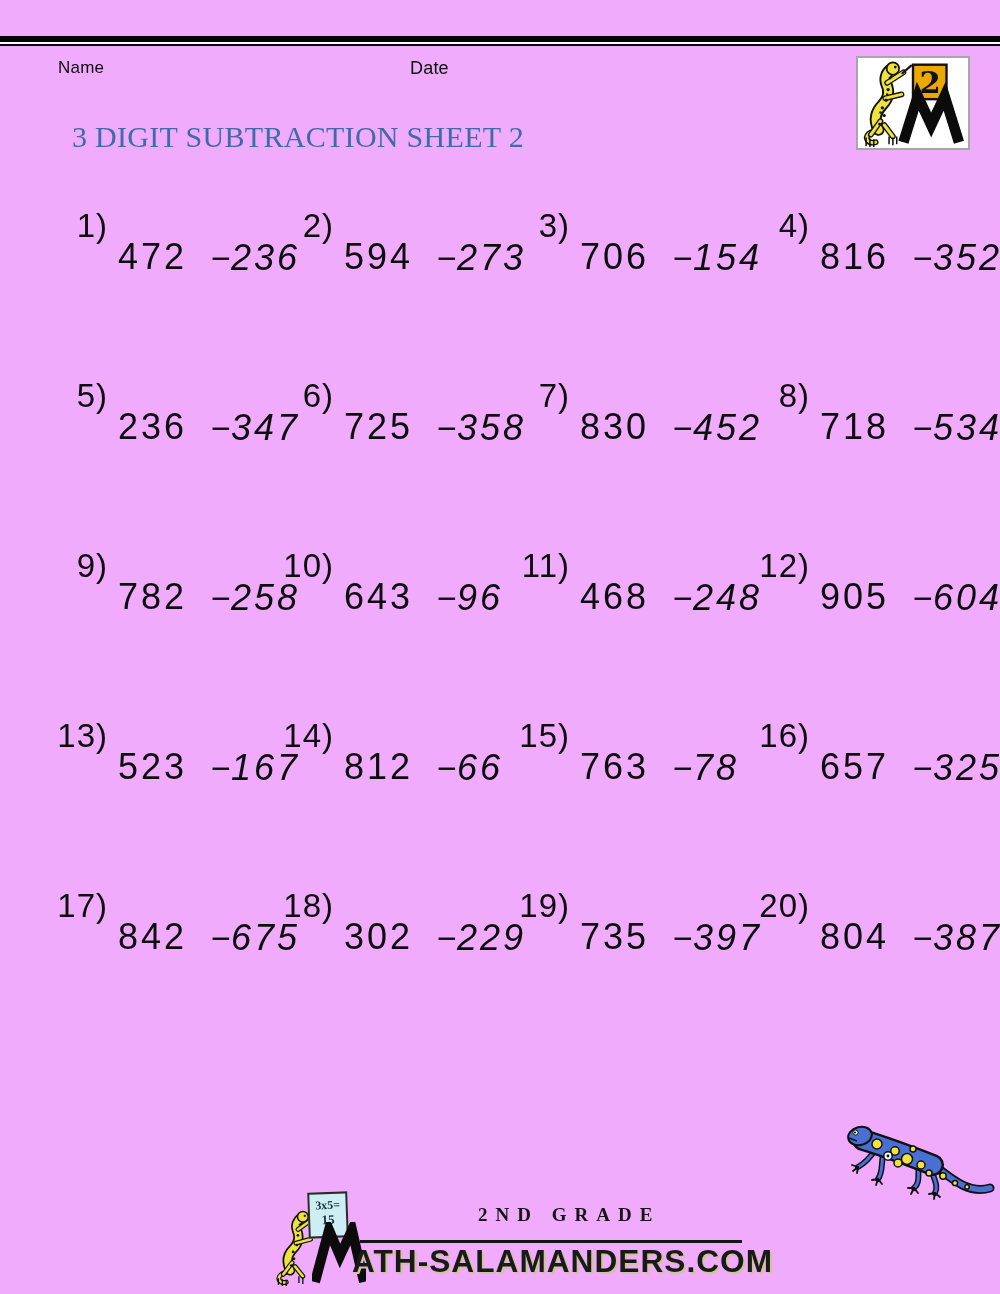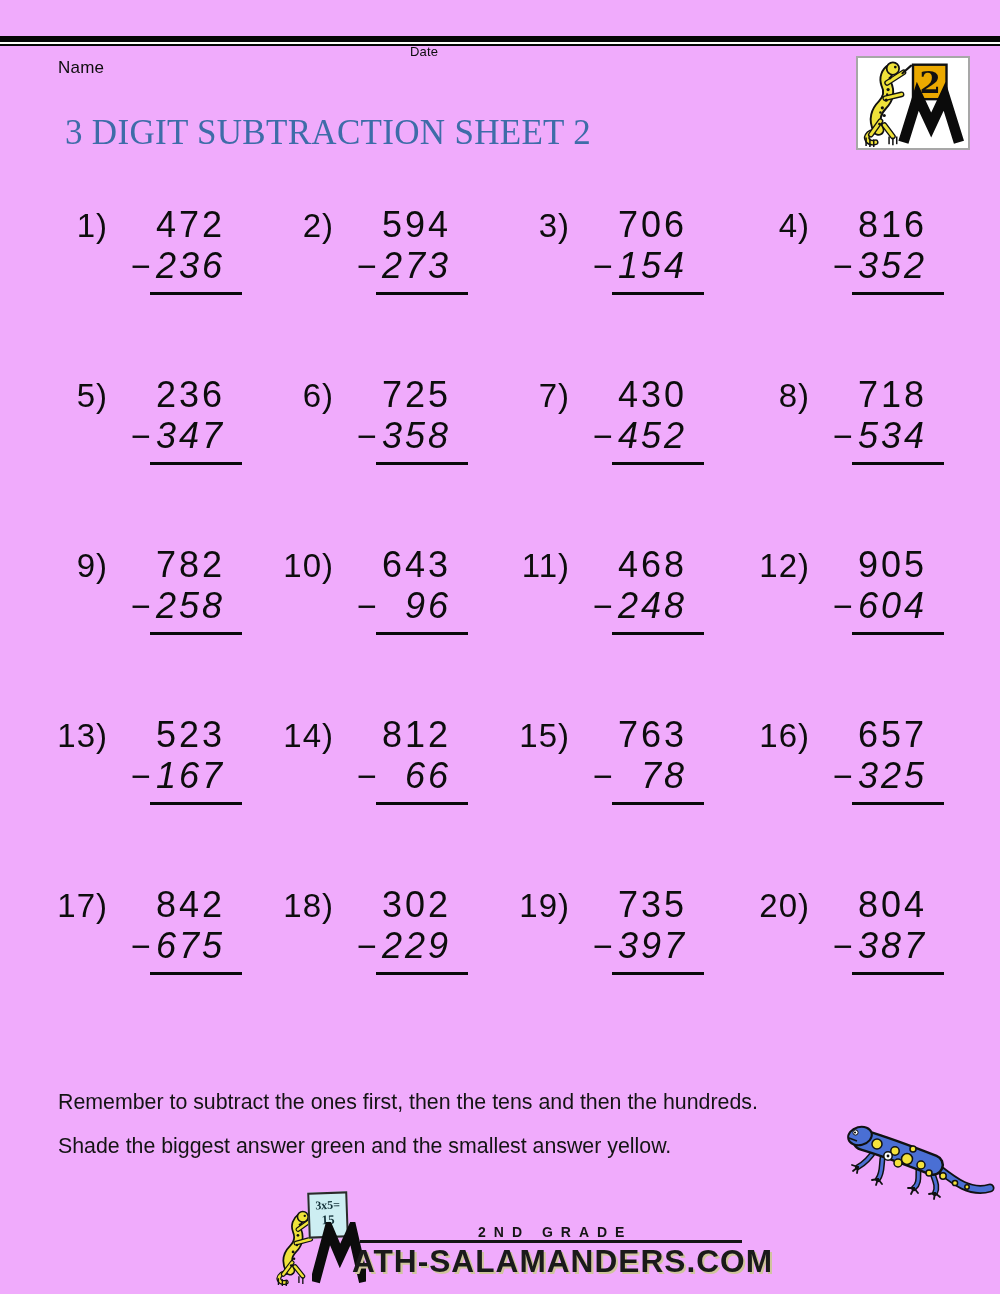--- a/index.html
+++ b/index.html
@@ -10,48 +10,48 @@
     font-family:"Liberation Sans",sans-serif;
     color:#0d0d0d;
     overflow:hidden;
   }
   
   .top-rule{
     position:absolute;left:0;top:36px;width:1000px;height:10px;
     background:linear-gradient(#050505 0 6px,#fdfdf8 6px 8px,#050505 8px 10px);
   }
   .name-label{position:absolute;left:58px;top:58px;font-size:17px;letter-spacing:0.2px;}
-  .date-label{position:absolute;left:410px;top:44px;font-size:13px;letter-spacing:0.2px;}
+  .date-label{position:absolute;left:410px;top:58px;font-size:18px;letter-spacing:0.2px;}
   
   .corner-logo{
     position:absolute;left:856px;top:56px;width:114px;height:94px;
     background:#ffffff;border:2px solid #a7a7a7;box-sizing:border-box;
   }
   .corner-logo svg{display:block;width:100%;height:100%;}
   
   .title{
-    position:absolute;left:56px;top:104px;margin:9px;
+    position:absolute;left:56px;top:104px;margin:16px;
     font-family:"Liberation Serif",serif;
     font-weight:normal;
-    font-size:35px;letter-spacing:0.3px;
+    font-size:30px;letter-spacing:0.3px;
     color:#3e6ca8;
   }
   
   .grid{
     position:absolute;left:40px;top:205px;width:930px;
     display:grid;
     grid-template-columns:226px 236px 240px 218px;
     grid-auto-rows:170px;
   }
   .prob{display:flex;align-items:flex-start;}
   .plabel{
     width:68px;text-align:right;flex:none;
     font-size:33px;line-height:42px;letter-spacing:1px;
   }
-  .pcol{width:118px;flex:none;margin-left:10px;display:flex;flex-direction:column;}
+  .pcol{width:118px;flex:none;margin-left:10px;display:flex;flex-direction:row;margin-top:32px;}
   .minuend{
     text-align:right;font-size:36px;line-height:40px;
     letter-spacing:3px;padding-right:11px;
   }
   .subrow{display:flex;justify-content:space-between;line-height:40px;margin-top:1px;}
   .minus{font-size:34px;padding-left:13px;}
   .subtrahend{font-size:36px;letter-spacing:3px;padding-right:11px;font-style:italic;}
   .ansline{height:2.5px;background:#0a0a0a;width:92px;align-self:flex-end;margin-top:6px;margin-right:-6px;}
   
   .instructions{position:absolute;left:58px;top:1080px;width:830px;}
@@ -67,23 +67,23 @@
   .footer-sign{
     position:absolute;left:36px;top:0;width:40px;height:46px;
     background:#cdeef2;border:2px solid #2a2a2a;box-sizing:border-box;
     transform:rotate(-2deg);
     text-align:center;font-family:"Liberation Serif",serif;color:#14323a;
   }
   .footer-sign .l1{font-size:12px;line-height:15px;margin-top:4px;font-weight:bold;}
   .footer-sign .l2{font-size:13px;line-height:14px;font-weight:bold;}
   .footer-m{position:absolute;left:40px;top:30px;width:54px;height:62px;}
   .grade-text{
-    position:absolute;left:206px;top:32px;
-    font-family:Liberation Sans, sans-serif;font-weight:bold;
-    font-size:14px;letter-spacing:8px;color:#151515;white-space:nowrap;
+    position:absolute;left:206px;top:12px;
+    font-family:Liberation Serif, serif;font-weight:bold;
+    font-size:19px;letter-spacing:8px;color:#151515;white-space:nowrap;
   }
   .footer-rule{position:absolute;left:88px;top:48px;width:382px;height:3px;background:#151515;}
   .site-text{
     position:absolute;left:80px;top:52px;
     font-size:31px;font-weight:bold;letter-spacing:1px;color:#1a1a1a;
     text-shadow:2px 2px 0 #cfc49c;
     white-space:nowrap;transform:scaleX(1.02);transform-origin:left top;
   }
 </style>
 </head>
@@ -213,21 +213,21 @@
           <span class="minus">−</span>
           <span class="subtrahend">358</span>
         </div>
         <div class="ansline"></div>
       </div>
     </div>
 
     <div class="prob">
       <span class="plabel">7)</span>
       <div class="pcol">
-        <div class="minuend">430</div>
+        <div class="minuend">830</div>
         <div class="subrow">
           <span class="minus">−</span>
           <span class="subtrahend">452</span>
         </div>
         <div class="ansline"></div>
       </div>
     </div>
 
     <div class="prob">
       <span class="plabel">8)</span>
@@ -379,24 +379,20 @@
         <div class="minuend">804</div>
         <div class="subrow">
           <span class="minus">−</span>
           <span class="subtrahend">387</span>
         </div>
         <div class="ansline"></div>
       </div>
     </div>
   </div>
 
-  <div class="instructions">
-    <p>Remember to subtract the ones first, then the tens and then the hundreds.</p>
-    <p>Shade the biggest answer green and the smallest answer yellow.</p>
-  </div>
 
   <svg class="blue-salamander" viewBox="0 0 152 100">
 
     <path d="M92,58 C110,72 126,86 147,80" fill="none" stroke="#111" stroke-width="9" stroke-linecap="round"></path>
     <path d="M92,58 C110,72 126,86 147,80" fill="none" stroke="#4a6fd4" stroke-width="5.5" stroke-linecap="round"></path>
 
     <g stroke="#111" stroke-width="6" stroke-linecap="round" fill="none">
       <path d="M32,42 C27,50 22,55 15,59"></path>
       <path d="M40,47 C38,57 40,64 35,71"></path>
       <path d="M76,56 C74,66 78,74 71,80"></path>

